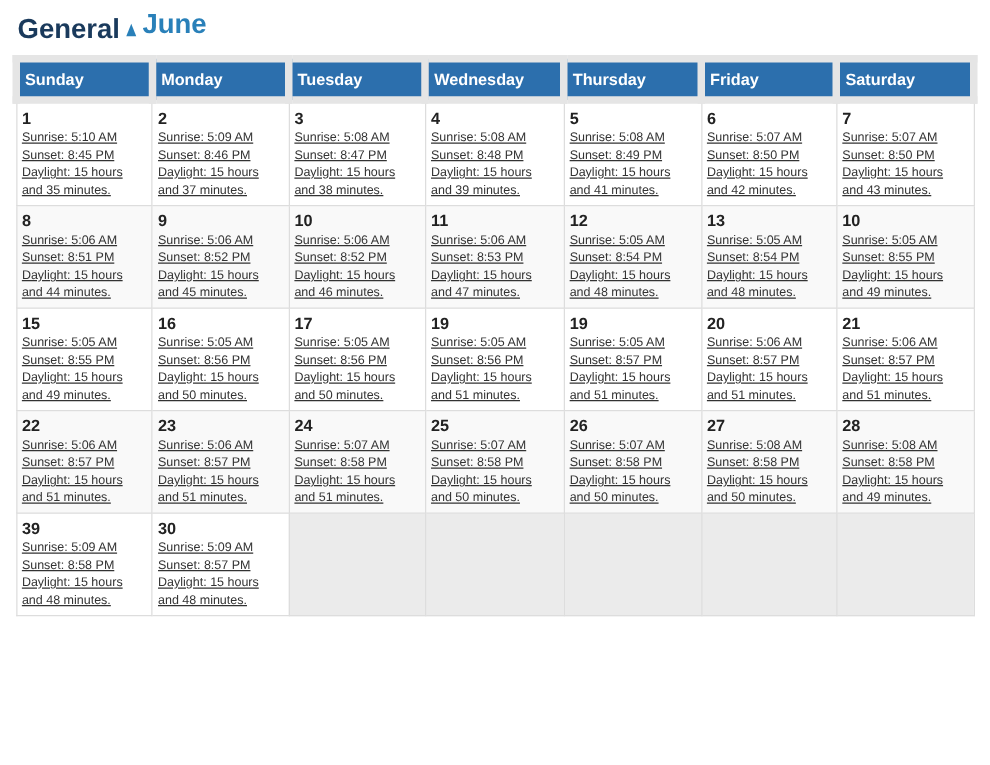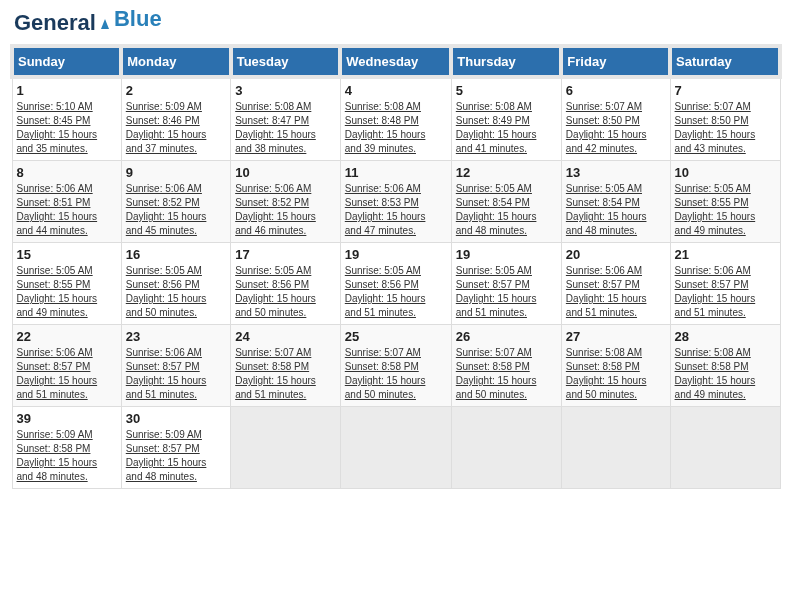--- a/index.html
+++ b/index.html
@@ -40,21 +40,21 @@
     }
     .calendar thead tr {
       background-color: #2c6fad;
     }
     .calendar thead th {
       color: #fff;
       font-size: 13px;
       font-weight: bold;
       padding: 6px 4px;
       text-align: left;
-      border: 4px solid #e5e5e5;
+      border: 6px solid #e5e5e5;
     }
     .calendar tbody tr {
       background-color: #f9f9f9;
     }
     .calendar tbody tr:nth-child(odd) {
       background-color: #ffffff;
     }
     .calendar tbody td {
       vertical-align: top;
       padding: 4px 4px;
@@ -89,21 +89,21 @@
 <body>
 
 <div class="header-area">
   <div class="logo">
     <div class="logo-wrapper">
       <span style="font-size:22px;font-weight:bold;color:#1a3a5c;">General</span>
       <svg width="16" height="16" viewBox="0 0 16 16" style="margin:0 1px;vertical-align:middle;">
         <polygon points="4,14 12,14 8,4" fill="#2980b9"></polygon>
       </svg>
     </div>
-    <span style="font-size:22px;font-weight:bold;color:#2980b9;margin-top:-4px;">Blue</span>
+    <span style="font-size:22px;font-weight:bold;color:#2980b9;margin-top:-4px;">June</span>
   </div>
   <div class="title-area">
   </div>
 </div>
 
 <table class="calendar">
   <thead>
     <tr>
       <th>Sunday</th>
       <th>Monday</th>

